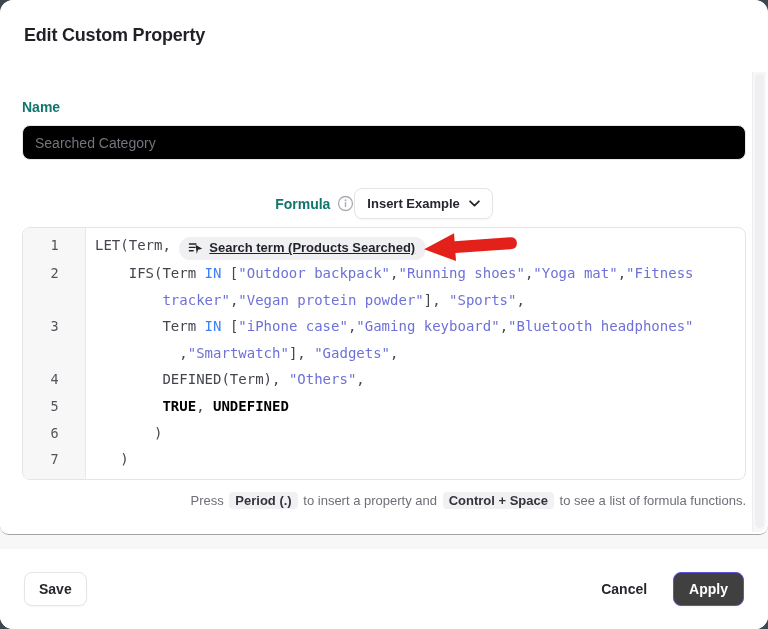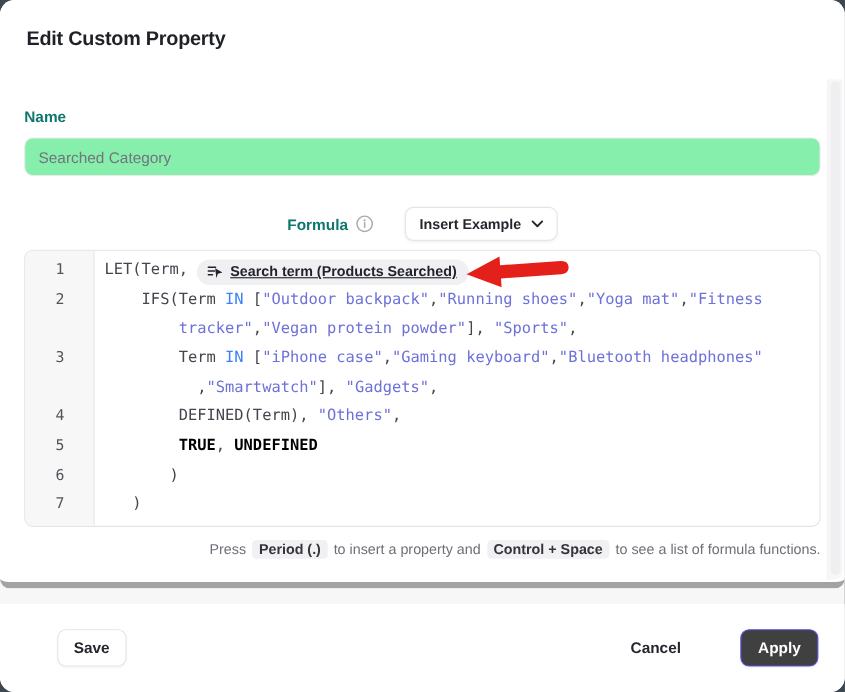--- a/index.html
+++ b/index.html
@@ -1,30 +1,30 @@
 <!DOCTYPE html>
 <html><head>
 <meta charset="utf-8">
 <style>
   html,body{margin:0;padding:0;width:768px;height:629px;overflow:hidden;
     font-family:"Liberation Sans",sans-serif;background:#3e474f;}
   .modal{position:absolute;inset:0;background:#f7f7f8;border-radius:13px;overflow:hidden;}
   .sheet{position:absolute;top:0;left:0;right:0;bottom:94px;background:#fff;
-    border-bottom:6px solid #a3a3a3;border-radius:13px 13px 9px 9px;padding:0 22px;box-sizing:border-box;}
+    border-bottom:1px solid #a3a3a3;border-radius:13px 13px 9px 9px;padding:0 22px;box-sizing:border-box;}
   .title{margin:25px 0 0 2px;font-size:18px;font-weight:700;color:#1f2127;letter-spacing:-.2px;}
   .lbl{font-size:14px;font-weight:700;color:#0f766e;}
   .field{margin-top:52px;}
   .name-input{display:block;margin-top:9px;width:100%;box-sizing:border-box;height:35px;
-    background:#86efac;border:1px solid #e9e9eb;border-radius:8px;padding:0 12px;
+    background:#000000;border:1px solid #e9e9eb;border-radius:8px;padding:0 12px;
     font-family:"Liberation Sans",sans-serif;font-size:14px;color:#73747d;outline:none;}
   .formula-head{margin-top:28px;display:flex;align-items:center;justify-content:center;}
   .formula-lbl-wrap{display:flex;align-items:center;gap:7px;}
   .btn{font-family:"Liberation Sans",sans-serif;font-size:13px;font-weight:600;color:#26272e;
     background:#fff;border:1px solid #e5e5e7;border-radius:8px;padding:8px 14px;cursor:pointer;
-    display:inline-flex;align-items:center;gap:9px;box-shadow:0 1px 2px rgba(0,0,0,.04);margin-left:28px;}
+    display:inline-flex;align-items:center;gap:9px;box-shadow:0 1px 2px rgba(0,0,0,.04);}
   .btn.text{border:none;background:transparent;box-shadow:none;padding:8px 4px;font-size:14px;}
   .btn.primary{background:#404040;border-color:#5752e0;color:#fff;font-size:14px;padding:8px 15px;}
   .btn.ghost{font-size:14px;}
   .btn.insert{font-size:13px;padding:7px 12px;}
   .editor{position:relative;margin-top:8px;border:1px solid #e4e4e6;border-radius:8px;
     overflow:hidden;background:#fff;}
   .editor::before{content:"";position:absolute;left:0;top:0;bottom:0;width:62px;
     background:#f7f7f8;border-right:1px solid #e9e9ea;}
   .lines{position:relative;padding:4px 0 6px;}
   .code-row{display:flex;}

